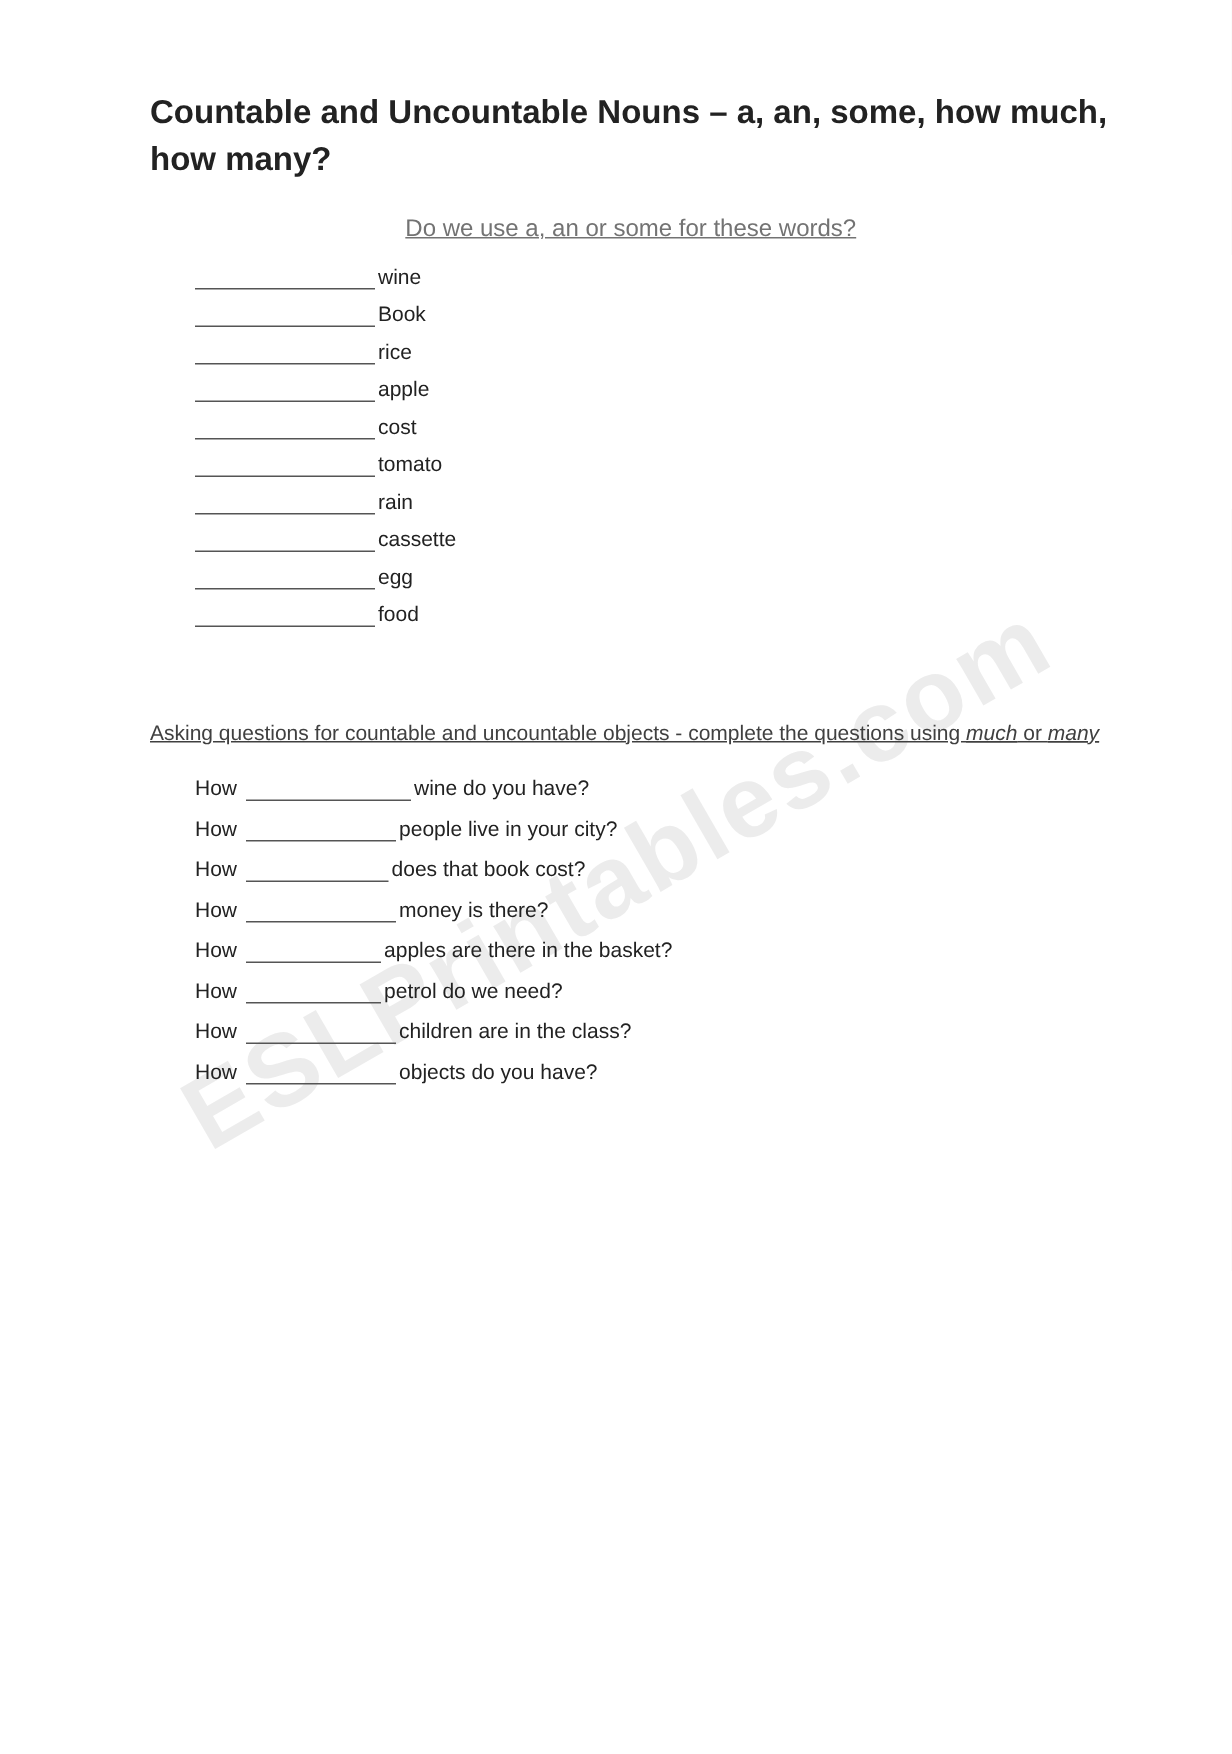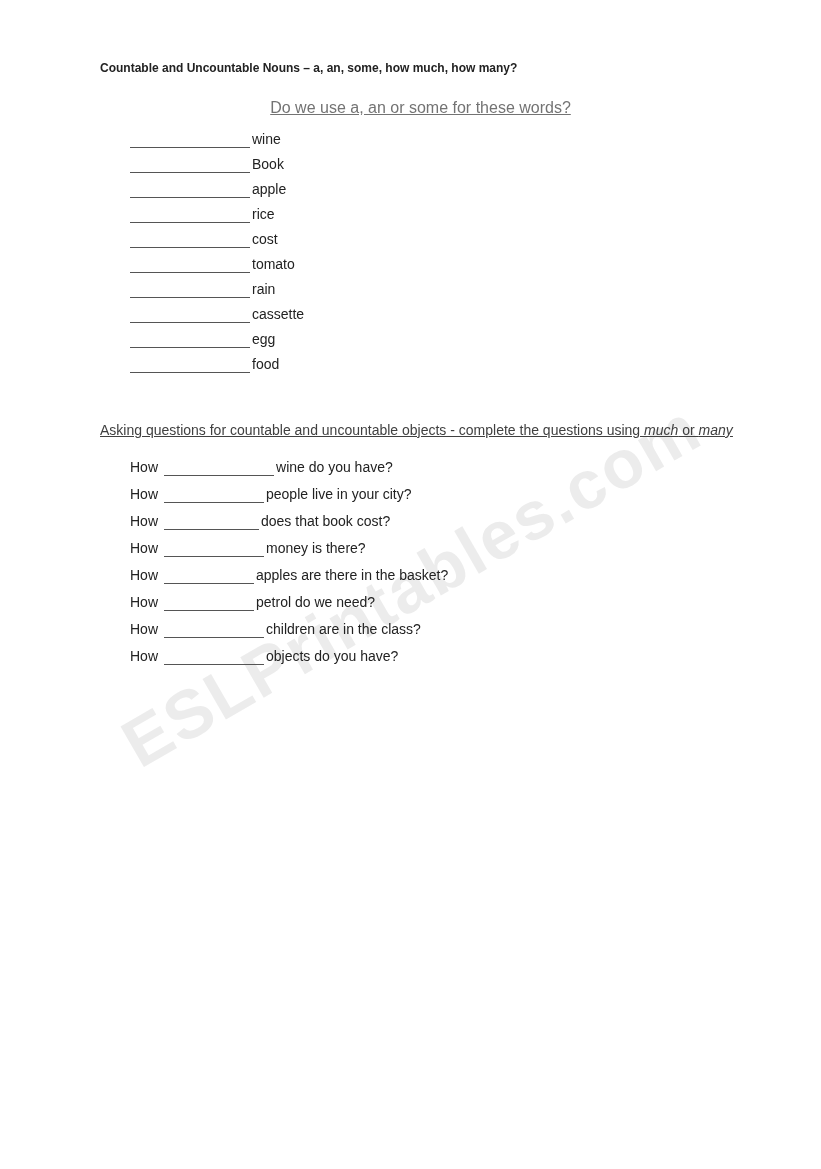--- a/index.html
+++ b/index.html
@@ -39,39 +39,39 @@
       z-index: 0;
       letter-spacing: 2px;
     }
 
     .content {
       position: relative;
       z-index: 1;
     }
 
     .main-title {
-      font-size: 12px;
+      font-size: 22px;
       font-weight: bold;
       color: #222;
       margin-bottom: 22px;
       line-height: 1.4;
     }
 
     .section-instruction {
       font-size: 16px;
       color: #737373;
       text-decoration: underline;
       margin-bottom: 14px;
       text-align: center;
     }
 
     .word-list {
       list-style: disc;
       padding-left: 30px;
-      margin-bottom: 17px;
+      margin-bottom: 30px;
     }
 
     .word-list li {
       font-size: 14px;
       color: #222;
       margin-bottom: 8px;
       display: flex;
       align-items: baseline;
     }
 
@@ -146,25 +146,25 @@
       <li>
         <span class="blank">&nbsp;</span>
         <span class="word-label">wine</span>
       </li>
       <li>
         <span class="blank">&nbsp;</span>
         <span class="word-label">Book</span>
       </li>
       <li>
         <span class="blank">&nbsp;</span>
+        <span class="word-label">rice</span>
+      </li>
+      <li>
+        <span class="blank">&nbsp;</span>
         <span class="word-label">apple</span>
-      </li>
-      <li>
-        <span class="blank">&nbsp;</span>
-        <span class="word-label">rice</span>
       </li>
       <li>
         <span class="blank">&nbsp;</span>
         <span class="word-label">cost</span>
       </li>
       <li>
         <span class="blank">&nbsp;</span>
         <span class="word-label">tomato</span>
       </li>
       <li>

